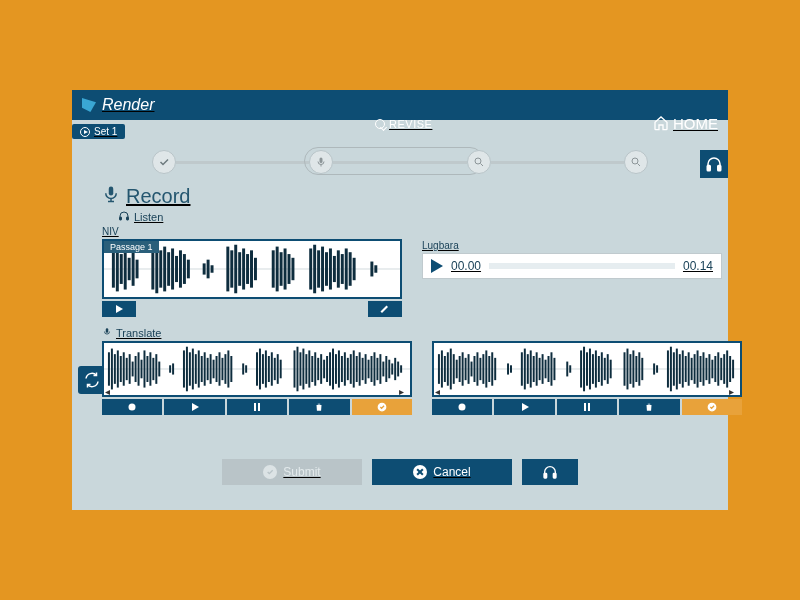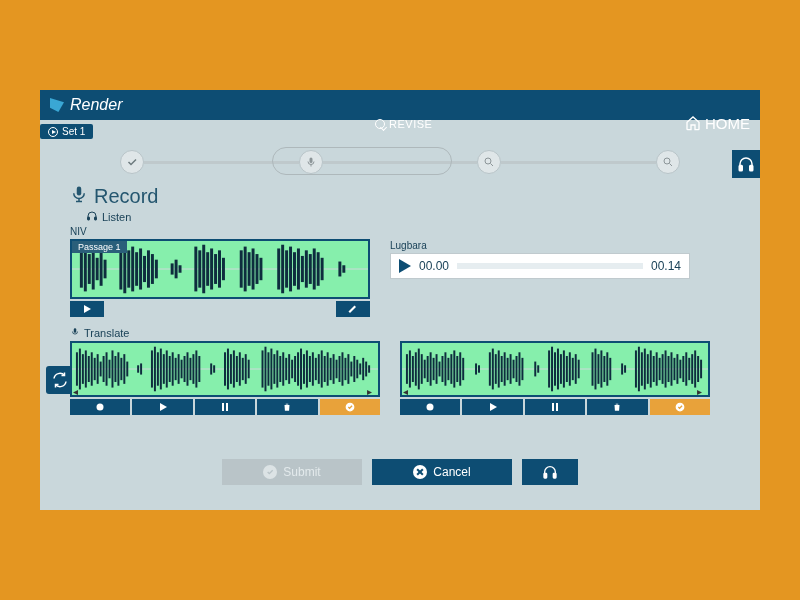--- a/index.html
+++ b/index.html
@@ -4,23 +4,24 @@
 <style>
   * { box-sizing: border-box; margin: 0; padding: 0; }
   body {
     width: 800px; height: 600px;
     background: #e49621;
     font-family: "Segoe UI", Arial, sans-serif;
     display: flex; align-items: center; justify-content: center;
     overflow: hidden;
   }
   .app {
-    width: 720px; height: 420px;
+    width: 656px; height: 420px;
     background: #c9d7db;
     position: relative;
+    text-decoration: underline;
   }
   .header {
     height: 30px; background: #0d4d73;
     display: flex; align-items: center; color: #fff;
     padding: 0 10px;
   }
   .brand { display: flex; align-items: center; gap: 6px; font-style: italic; font-size: 16px; }
   .brand-icon { width: 14px; height: 14px; background: #3aa7d4; clip-path: polygon(0 0, 100% 30%, 60% 100%, 0 70%); }
   .revise { flex: 1; text-align: center; font-size: 11px; letter-spacing: .5px; display:flex; align-items:center; justify-content:center; gap:4px;margin-top:38px;}
   .revise-icon { width:10px;height:10px; border:1px solid #fff; border-radius:50%; position:relative;}
@@ -40,21 +41,21 @@
   .step-line { flex:1; height:3px; background:#bfc9cc; }
   .step-frame { position:absolute; left:152px; width:180px; height:28px; border:1px solid #aeb8bb; border-radius:14px; top:0; }
 
   .section-title { display:flex; gap:6px; margin:8px 0 0 30px; color:#24566f; font-size:20px;}
   .mic-icon svg{width:18px;height:18px;}
   .listen-row { display:flex; align-items:center; gap:4px; margin:2px 0 0 46px; color:#1a4258; font-size:11px;}
   .hp-sm svg{width:12px;height:12px;}
 
   .row1 { display:flex; gap:20px; margin:2px 30px 0 30px; align-items:flex-start;}
   .label-sm { font-size:10px; color:#1a4258; margin-bottom:2px; }
-  .wave-box { border:2px solid #0d4d73; background:#86efac; position:relative; }
+  .wave-box { border:2px solid #0d4d73; background:#ffffff; position:relative; }
   .wave-box.niv { width:300px; height:60px; }
   .passage-tag { position:absolute; top:0; left:0; background:#2a5f7a; color:#fff; font-size:9px; padding:1px 6px; }
   .wave { width:100%; height:100%; }
   .niv-controls { display:flex; justify-content:space-between; width:300px; margin-top:2px;}
   .ctrl-btn { width:34px; height:16px; background:#0d4d73; display:flex; align-items:center; justify-content:center;}
   .ctrl-btn svg{width:10px;height:10px;}
   .ctrl-btn.pencil svg{width:12px;height:12px; transform:rotate(0deg);}
 
   .player-box { margin-top:14px; }
   .player-row { display:flex; align-items:center; gap:8px; background:#fff; border:1px solid #c0cace; height:26px; padding:0 8px; width:300px;text-align:right;}

